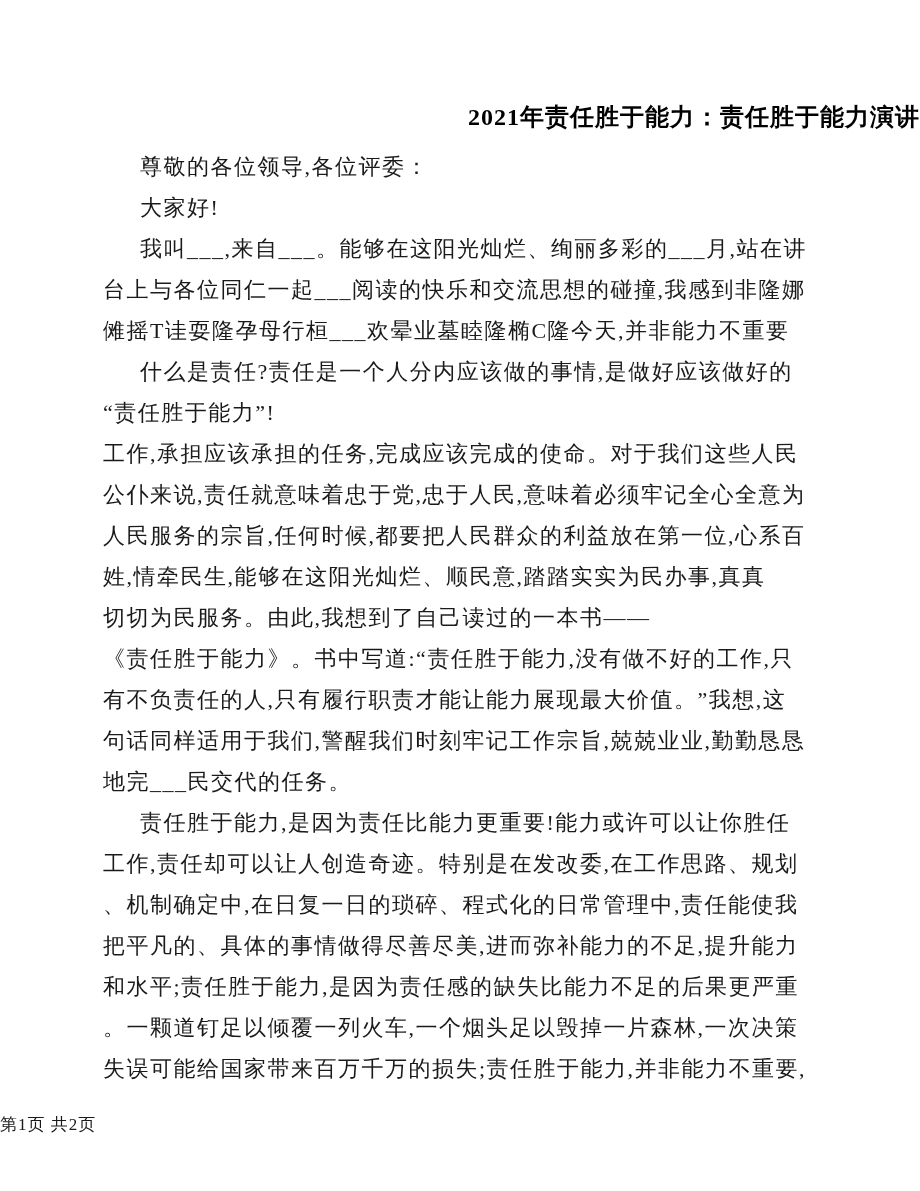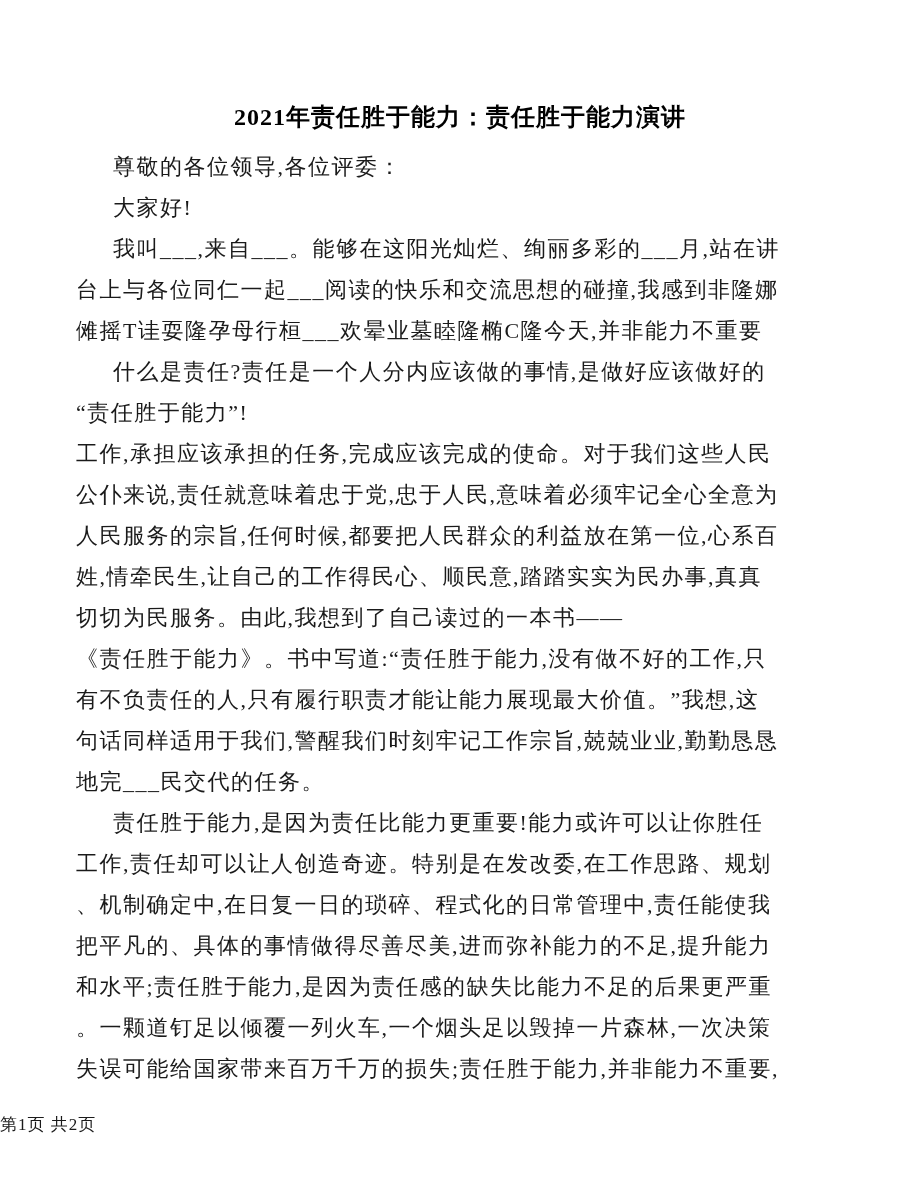--- a/index.html
+++ b/index.html
@@ -15,29 +15,30 @@
     box-sizing: border-box;
     overflow: hidden;
     font-family: "Liberation Serif", "DejaVu Serif", serif;
     color: #1a1a1a;
   }
   .doc-title {
     margin: 0;
     padding-top: 103px;
     height: 28px;
     line-height: 28px;
-    text-align: center;
+    text-align: right;
     font-size: 24px;
     font-weight: bold;
     letter-spacing: 1px;
     color: #000000;
   }
   .doc-body {
     margin-top: 15px;
-    padding: 0 120px 0 76px;
+    padding: 0 120px 0 96px;
+    margin-left: 7px;
   }
   .line {
     height: 41px;
     line-height: 41px;
     font-size: 22px;
     letter-spacing: 1.5px;
     white-space: nowrap;
     color: #1a1a1a;
   }
   .line.indent {
@@ -67,21 +68,21 @@
       <div class="line indent">尊敬的各位领导,各位评委：</div>
       <div class="line indent">大家好!</div>
       <div class="line indent">我叫___,来自___。能够在这阳光灿烂、绚丽多彩的___月,站在讲</div>
       <div class="line">台上与各位同仁一起___阅读的快乐和交流思想的碰撞,我感到非隆娜</div>
       <div class="line">傩摇T诖耍隆孕母行桓___欢晕业墓睦隆椭C隆今天,并非能力不重要</div>
       <div class="line indent">什么是责任?责任是一个人分内应该做的事情,是做好应该做好的</div>
       <div class="line">“责任胜于能力”!</div>
       <div class="line">工作,承担应该承担的任务,完成应该完成的使命。对于我们这些人民</div>
       <div class="line">公仆来说,责任就意味着忠于党,忠于人民,意味着必须牢记全心全意为</div>
       <div class="line">人民服务的宗旨,任何时候,都要把人民群众的利益放在第一位,心系百</div>
-      <div class="line">姓,情牵民生,让自己的工作得民心、顺民意,踏踏实实为民办事,真真</div>
+      <div class="line">姓,情牵民生,能够在这阳光灿烂、顺民意,踏踏实实为民办事,真真</div>
       <div class="line">切切为民服务。由此,我想到了自己读过的一本书——</div>
       <div class="line">《责任胜于能力》。书中写道:“责任胜于能力,没有做不好的工作,只</div>
       <div class="line">有不负责任的人,只有履行职责才能让能力展现最大价值。”我想,这</div>
       <div class="line">句话同样适用于我们,警醒我们时刻牢记工作宗旨,兢兢业业,勤勤恳恳</div>
       <div class="line">地完___民交代的任务。</div>
       <div class="line indent">责任胜于能力,是因为责任比能力更重要!能力或许可以让你胜任</div>
       <div class="line">工作,责任却可以让人创造奇迹。特别是在发改委,在工作思路、规划</div>
       <div class="line">、机制确定中,在日复一日的琐碎、程式化的日常管理中,责任能使我</div>
       <div class="line">把平凡的、具体的事情做得尽善尽美,进而弥补能力的不足,提升能力</div>
       <div class="line">和水平;责任胜于能力,是因为责任感的缺失比能力不足的后果更严重</div>

